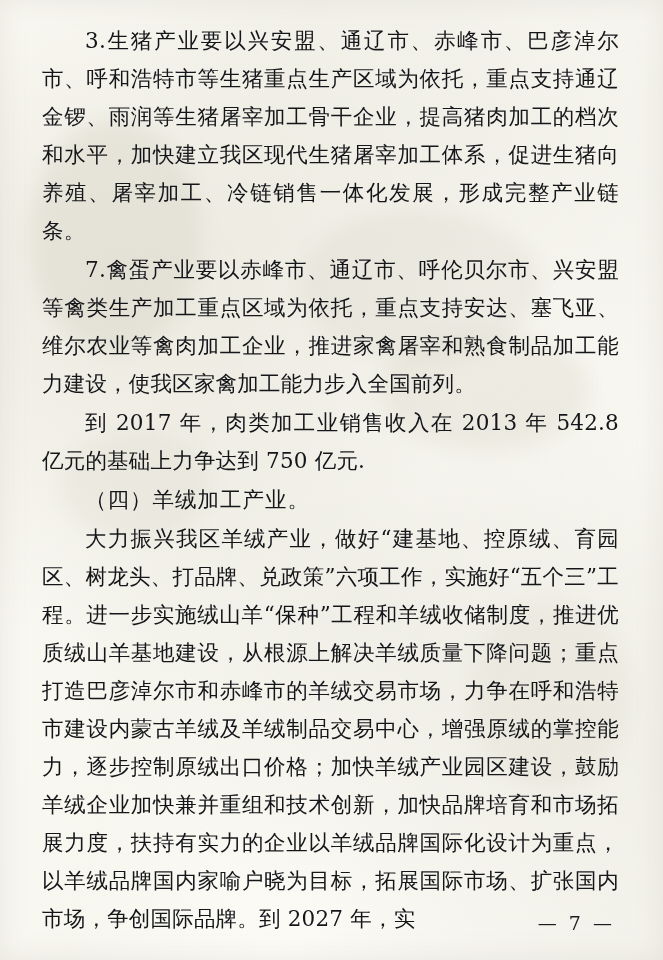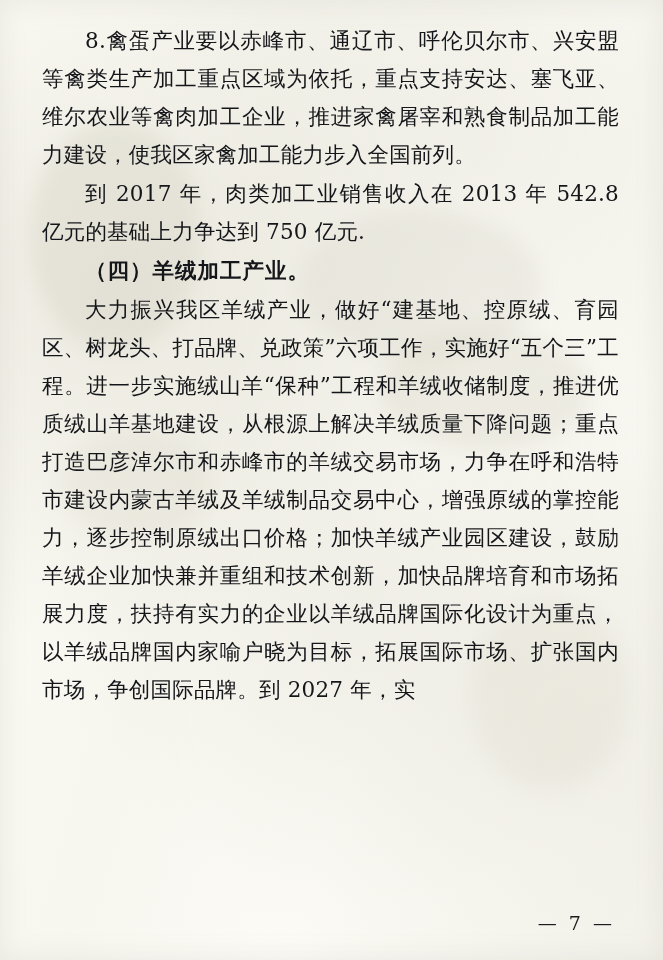--- a/index.html
+++ b/index.html
@@ -49,21 +49,21 @@
     font-size: 21.5px;
     line-height: 38px;
     color: #15161a;
     text-align: justify;
     text-justify: inter-ideograph;
     letter-spacing: 0.2px;
     text-indent: 2em;
     font-family: "DejaVu Serif", "Liberation Serif", serif;
   }
   p.heading {
-    font-weight: bold;
+    font-weight: normal;
     letter-spacing: 1px;
   }
   p.tight {
     margin-bottom: 0;
   }
   .footer {
     position: absolute;
     bottom: 26px;
     right: 48px;
     font-size: 19px;
@@ -85,21 +85,22 @@
 <body>
 
 <div class="page">
   <div class="smudge s1"></div>
   <div class="smudge s2"></div>
   <div class="smudge s3"></div>
   <div class="smudge s4"></div>
   <div class="smudge s5"></div>
 
   <div class="content">
-    <p>8.禽蛋产业要以赤峰市、通辽市、呼伦贝尔市、兴安盟等禽类生产加工重点区域为依托，重点支持安达、塞飞亚、维尔农业等禽肉加工企业，推进家禽屠宰和熟食制品加工能力建设，使我区家禽加工能力步入全国前列。</p>
+    <p>3.生猪产业要以兴安盟、通辽市、赤峰市、巴彦淖尔市、呼和浩特市等生猪重点生产区域为依托，重点支持通辽金锣、雨润等生猪屠宰加工骨干企业，提高猪肉加工的档次和水平，加快建立我区现代生猪屠宰加工体系，促进生猪向养殖、屠宰加工、冷链销售一体化发展，形成完整产业链条。</p>
+    <p>7.禽蛋产业要以赤峰市、通辽市、呼伦贝尔市、兴安盟等禽类生产加工重点区域为依托，重点支持安达、塞飞亚、维尔农业等禽肉加工企业，推进家禽屠宰和熟食制品加工能力建设，使我区家禽加工能力步入全国前列。</p>
     <p>到 2017 年，肉类加工业销售收入在 2013 年 542.8 亿元的基础上力争达到 750 亿元.</p>
     <p class="heading">（四）羊绒加工产业。</p>
     <p class="tight">大力振兴我区羊绒产业，做好“建基地、控原绒、育园区、树龙头、打品牌、兑政策”六项工作，实施好“五个三”工程。进一步实施绒山羊“保种”工程和羊绒收储制度，推进优质绒山羊基地建设，从根源上解决羊绒质量下降问题；重点打造巴彦淖尔市和赤峰市的羊绒交易市场，力争在呼和浩特市建设内蒙古羊绒及羊绒制品交易中心，增强原绒的掌控能力，逐步控制原绒出口价格；加快羊绒产业园区建设，鼓励羊绒企业加快兼并重组和技术创新，加快品牌培育和市场拓展力度，扶持有实力的企业以羊绒品牌国际化设计为重点，以羊绒品牌国内家喻户晓为目标，拓展国际市场、扩张国内市场，争创国际品牌。到 2027 年，实</p>
   </div>
 
   <div class="footer">— 7 —</div>
   <div class="edge-shade"></div>
 </div>
 
 </body></html>

